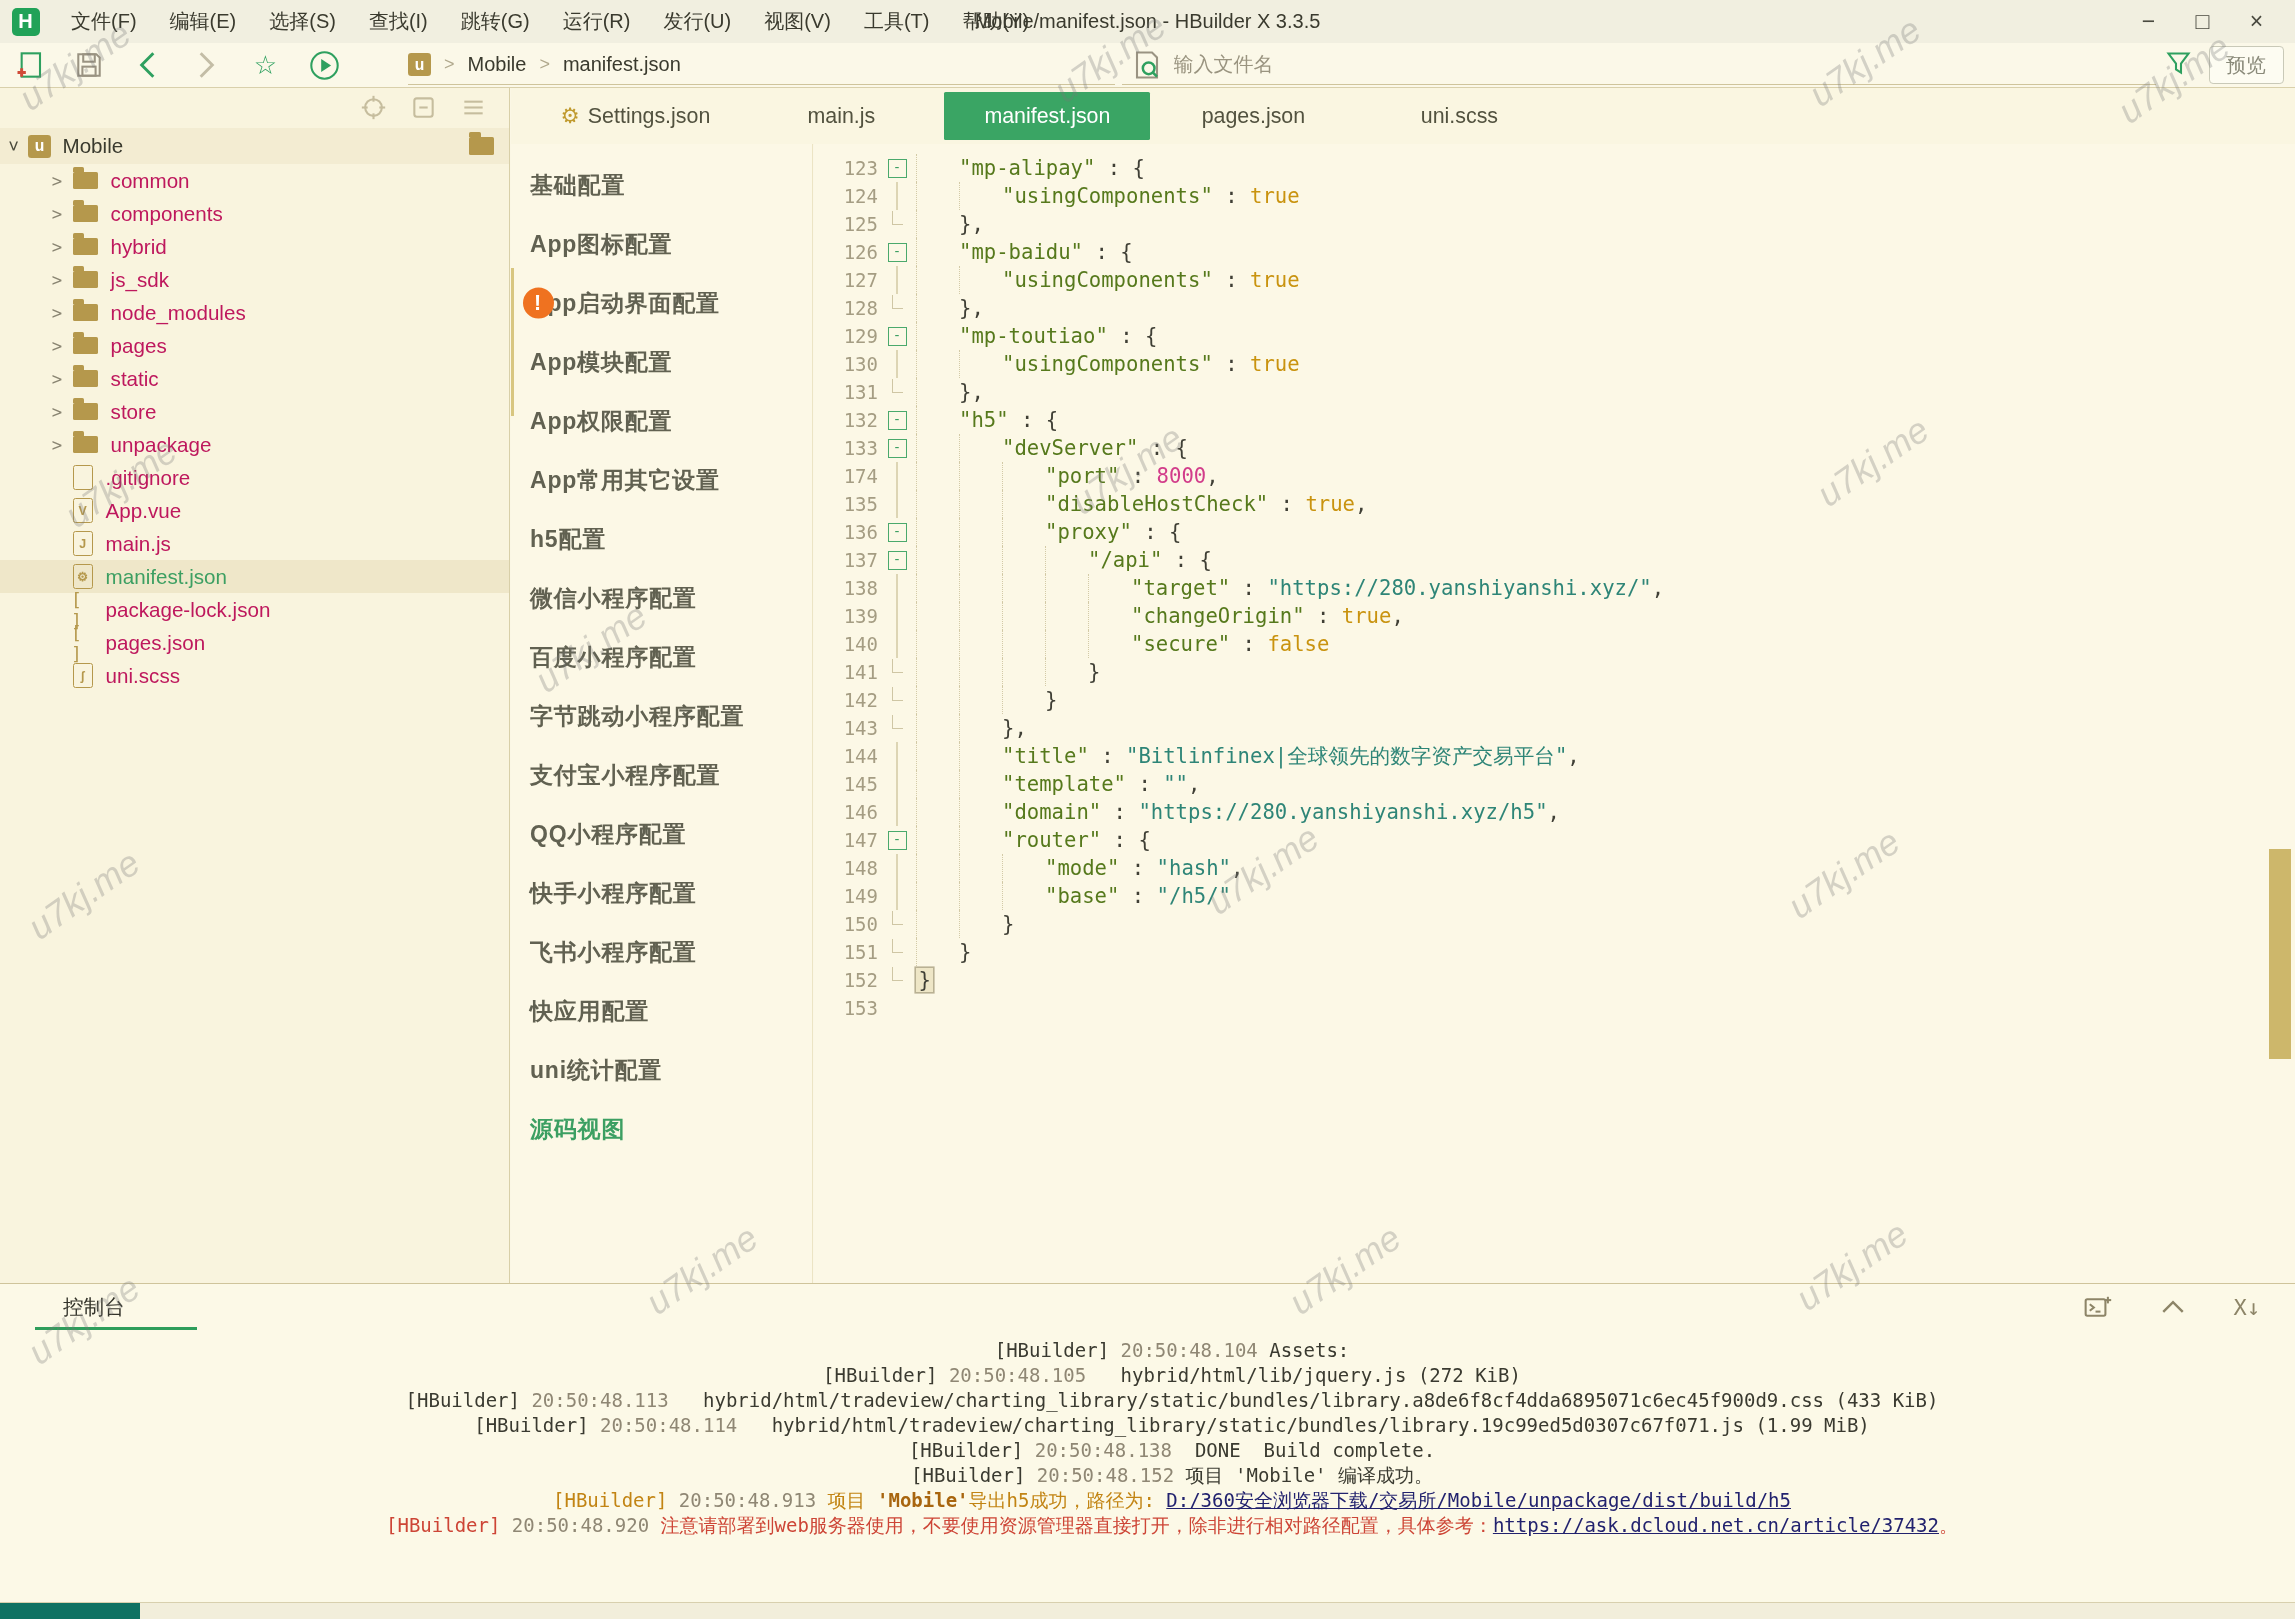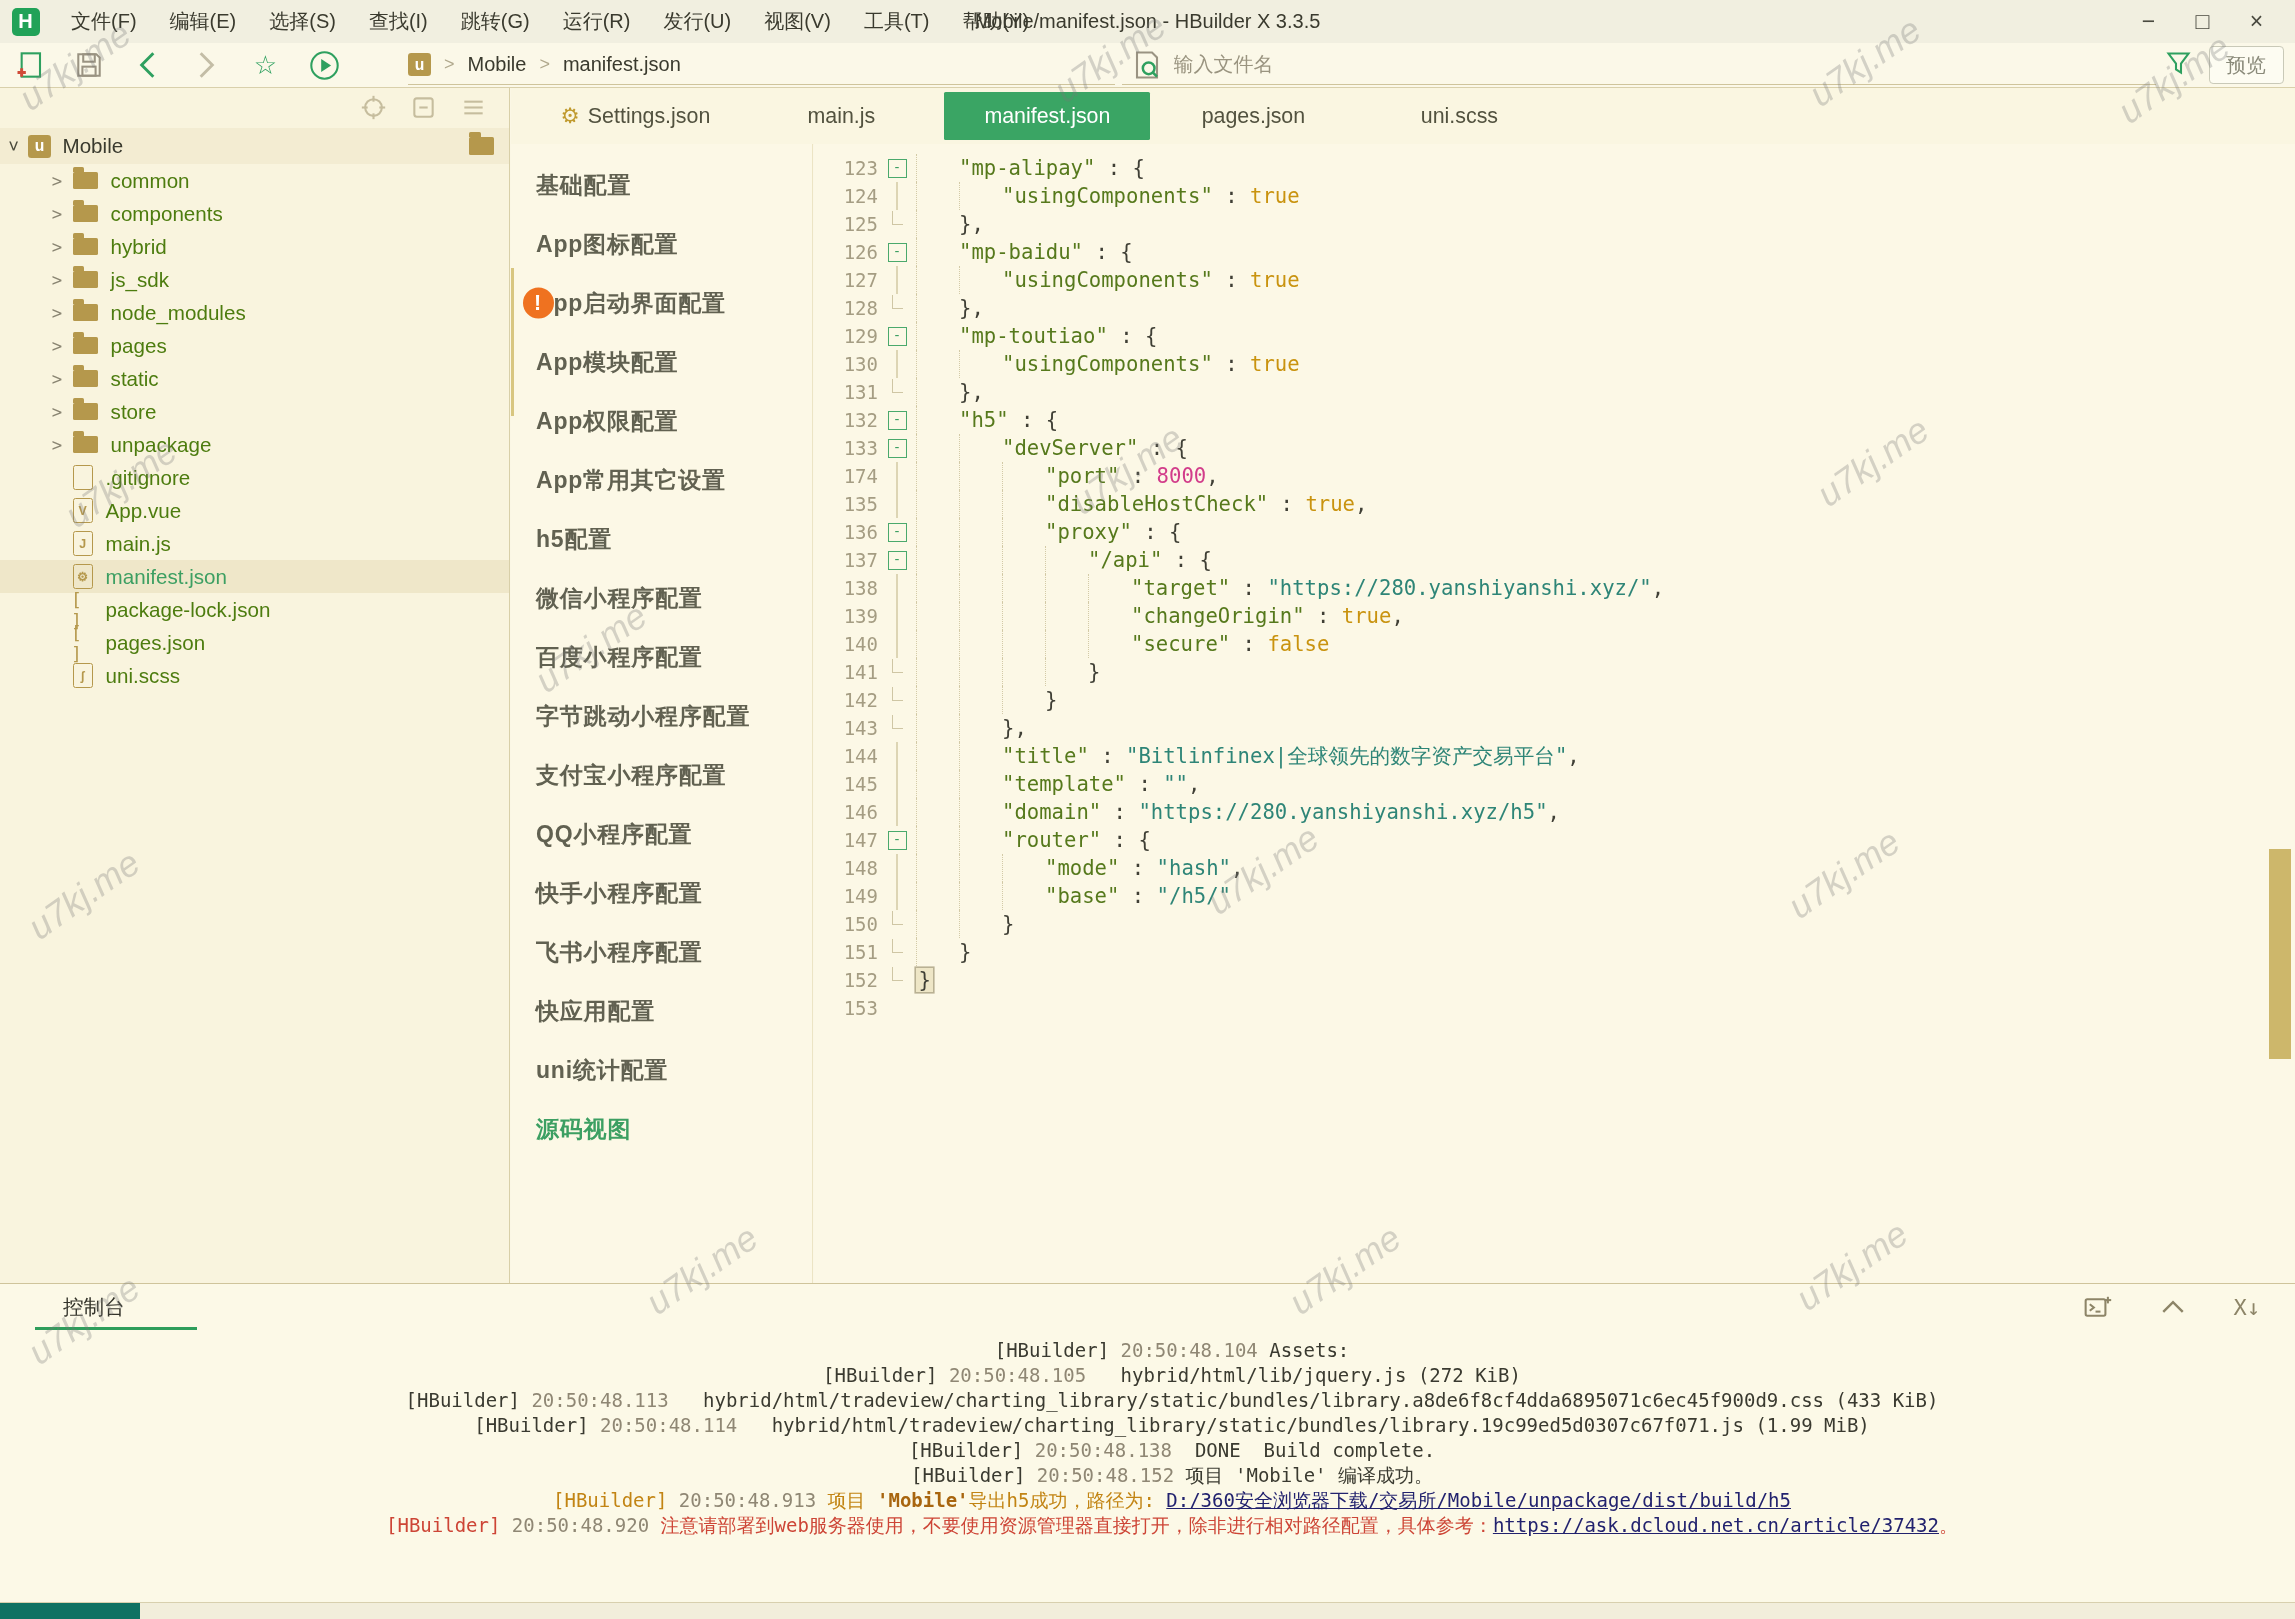--- a/index.html
+++ b/index.html
@@ -46,21 +46,21 @@
   .side-header{height:41px;display:flex;justify-content:flex-end;align-items:center;
                gap:25px;padding-right:23px;color:#c6bd9e;}
   .root-row{height:36px;background:#f3ecd2;display:flex;align-items:center;font-size:20.6px;}
   .root-row .label{font-size:20.6px;color:#3a3a2e;}
   .chev{width:28px;color:#8a8572;font-size:17.3px;text-align:center;flex:none;font-family:"DejaVu Sans Mono",monospace;}
   .chev.down{transform:rotate(90deg);color:#4a4a3c;}
   .chev.hidden{visibility:hidden;}
   .tree .row{height:33px;display:flex;align-items:center;font-size:20.6px;padding-left:43px;}
   .tree .row.sel{background:#efe7c9;}
   .tree .row.sel .label{color:#3c9f62;}
-  .label{color:#4d7c0f;}
+  .label{color:#be185d;}
   .f-ico{width:25px;height:17.3px;background:#b5984c;border-radius:1.6px;position:relative;
          margin:0 13px 0 1.6px;flex:none;}
   .f-ico::before{content:"";position:absolute;top:-5px;left:0;width:11.5px;height:5px;
                  background:#b5984c;border-radius:1.6px 1.6px 0 0;}
   .doc{width:20px;height:25px;border:1.6px solid #b5984c;border-radius:2.5px;margin:0 13px 0 1.6px;
        display:flex;align-items:center;justify-content:center;font-size:12.4px;color:#b5984c;
        font-weight:bold;flex:none;box-sizing:border-box;}
   .br-ico{width:23px;margin:0 11.5px 0 0;color:#b5984c;font-size:18px;
           font-family:"DejaVu Sans Mono",monospace;flex:none;}
   .root-folder{margin-left:auto;margin-right:15px;}
@@ -69,21 +69,21 @@
   .tabbar{position:absolute;left:511px;top:87px;right:0;height:58px;background:#faf6e1;
           display:flex;align-items:center;padding-left:21.4px;box-sizing:border-box;}
   .tab{width:206px;height:48px;display:flex;align-items:center;justify-content:center;
        font-size:21.4px;color:#52523f;gap:8.2px;}
   .tab.active{background:#3aa564;color:#fff;border-radius:1.6px;}
   .gear{color:#c09a2e;font-size:21.4px;}
 
   
   .config{position:absolute;left:511px;top:144px;width:302px;height:1139px;background:#fcf8e6;
           border-right:0.8px solid #ece4c4;box-sizing:border-box;padding-top:11.5px;}
-  .sec{position:relative;height:59px;display:flex;align-items:center;padding-left:25px;
+  .sec{position:relative;height:59px;display:flex;align-items:center;padding-left:19px;
        font-size:23px;font-weight:bold;color:#616151;letter-spacing:0.8px;}
   .sec.active{color:#3c9f62;}
   .badge{position:absolute;left:11.5px;top:50%;transform:translateY(-50%);width:31px;height:31px;
          border-radius:50%;background:#ef7220;color:#fff;font-weight:bold;font-size:21.4px;
          display:flex;align-items:center;justify-content:center;}
   .scroll-hint{position:absolute;left:0;top:124px;width:3.3px;height:148px;background:#d8c680;}
 
   
   .code{position:absolute;left:814px;top:144px;right:0;height:1139px;background:#fcf8e6;
         font-family:"DejaVu Sans Mono",monospace;font-size:20.6px;padding-top:10px;box-sizing:border-box;}

